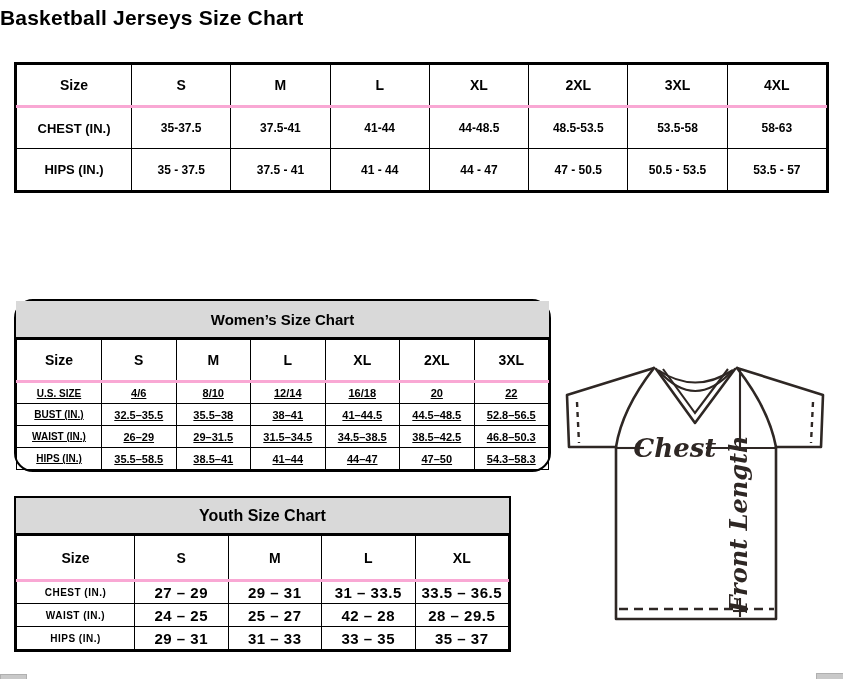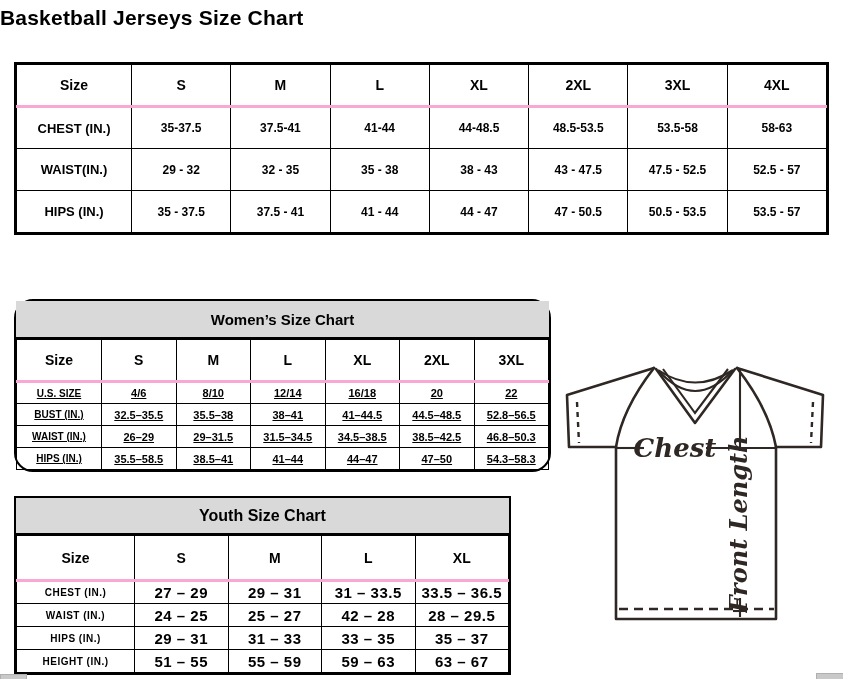--- a/index.html
+++ b/index.html
@@ -85,30 +85,20 @@
               <td class="rowlabel">CHEST (IN.)</td>
               <td>35-37.5</td>
               <td>37.5-41</td>
               <td>41-44</td>
               <td>44-48.5</td>
               <td>48.5-53.5</td>
               <td>53.5-58</td>
               <td>58-63</td>
             </tr>
             <tr>
-              <td class="rowlabel">WAIST(IN.)</td>
-              <td>29 - 32</td>
-              <td>32 - 35</td>
-              <td>35 - 38</td>
-              <td>38 - 43</td>
-              <td>43 - 47.5</td>
-              <td>47.5 - 52.5</td>
-              <td>52.5 - 57</td>
-            </tr>
-            <tr>
               <td class="rowlabel">HIPS (IN.)</td>
               <td>35 - 37.5</td>
               <td>37.5 - 41</td>
               <td>41 - 44</td>
               <td>44 - 47</td>
               <td>47 - 50.5</td>
               <td>50.5 - 53.5</td>
               <td>53.5 - 57</td>
             </tr>
           </tbody>
@@ -201,27 +191,20 @@
               <td>42 – 28</td>
               <td>28 – 29.5</td>
             </tr>
             <tr>
               <td class="rowlabel">HIPS (IN.)</td>
               <td>29 – 31</td>
               <td>31 – 33</td>
               <td>33 – 35</td>
               <td>35 – 37</td>
             </tr>
-            <tr>
-              <td class="rowlabel">HEIGHT (IN.)</td>
-              <td>51 – 55</td>
-              <td>55 – 59</td>
-              <td>59 – 63</td>
-              <td>63 – 67</td>
-            </tr>
           </tbody>
         </table>
       </div>
   </div>
 
   <svg class="jersey-svg" viewBox="0 0 287 267" xmlns="http://www.w3.org/2000/svg">
 
     <path class="outline" d="M60,86 L60,258 L220,258 L220,86"></path>
 
     <path class="outline" d="M98,7 L11,34 L13,86 L60,86"></path>

